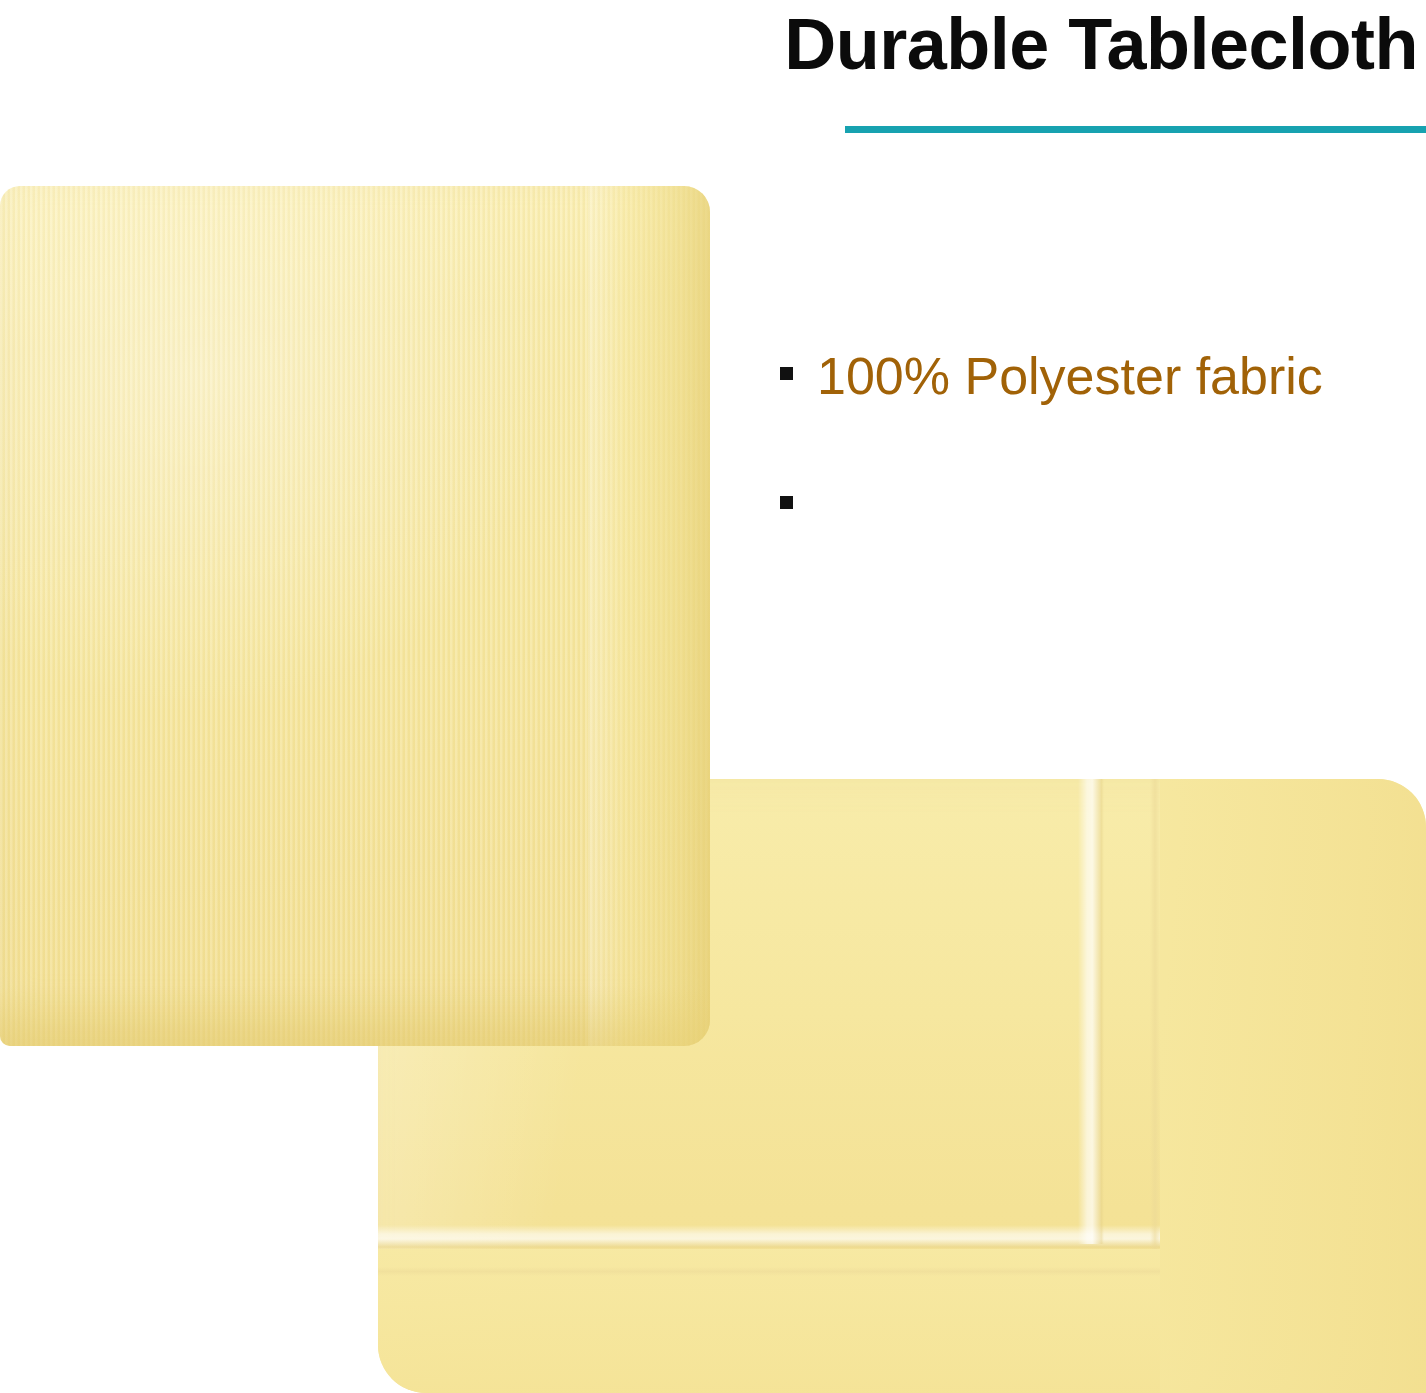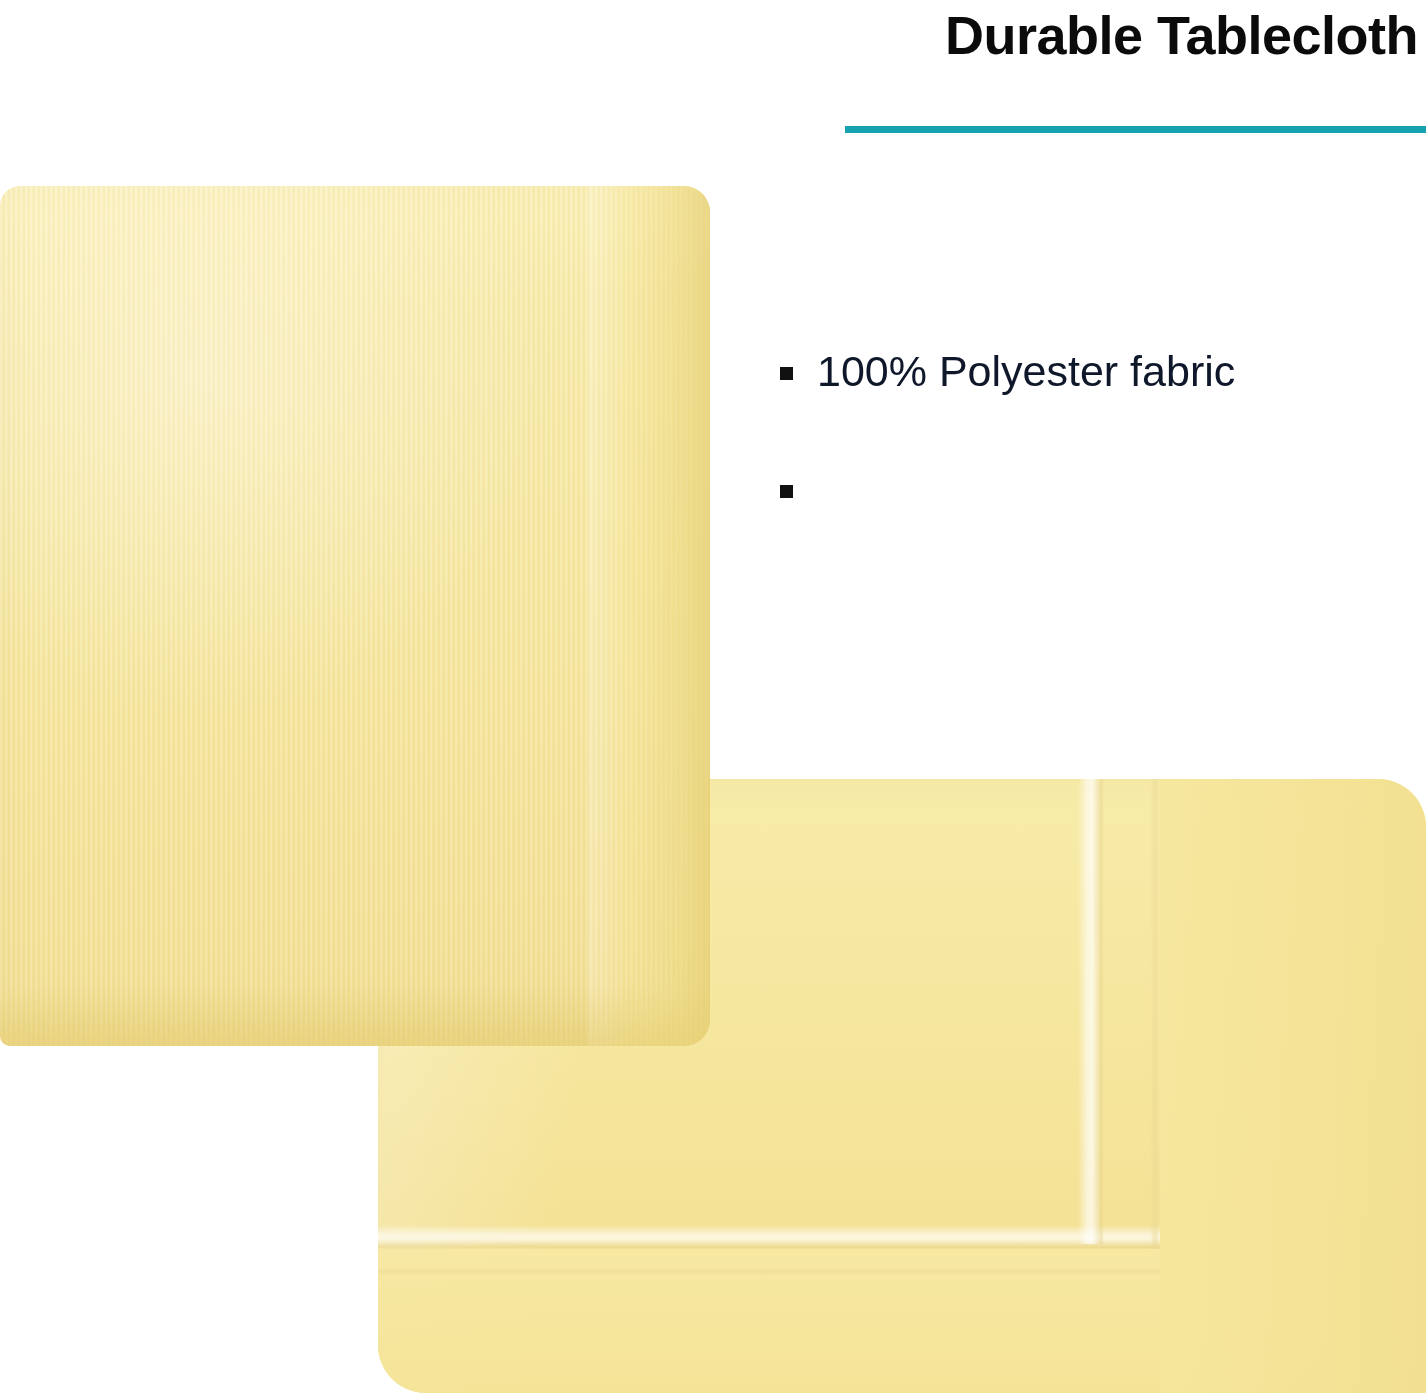--- a/index.html
+++ b/index.html
@@ -22,21 +22,21 @@
   .heading-block {
     position: absolute;
     top: 0px;
     left: 600px;
     width: 826px;
     text-align: right;
   }
   .title {
     font-family: "Liberation Sans", sans-serif;
     font-weight: bold;
-    font-size: 54px;
+    font-size: 72px;
     line-height: 1.0;
     letter-spacing: -0.5px;
     color: #0b0b0b;
     margin: 0;
     padding: 8px 8px 0 0;
     white-space: nowrap;
   }
   .title-rule {
     position: absolute;
     top: 126px;
@@ -64,24 +64,24 @@
   .bullet-marker {
     flex: 0 0 auto;
     width: 13px;
     height: 13px;
     background: #111111;
     margin-top: 22px;
     margin-right: 24px;
   }
   .bullet-text {
     font-family: "Liberation Sans", sans-serif;
-    font-size: 43px;
+    font-size: 52px;
     font-weight: normal;
     line-height: 1.22;
-    color: #0f172a;
+    color: #a16207;
     white-space: nowrap;
   }
 
   
   .fabric-stage {
     position: absolute;
     inset: 0;
   }
 
   

